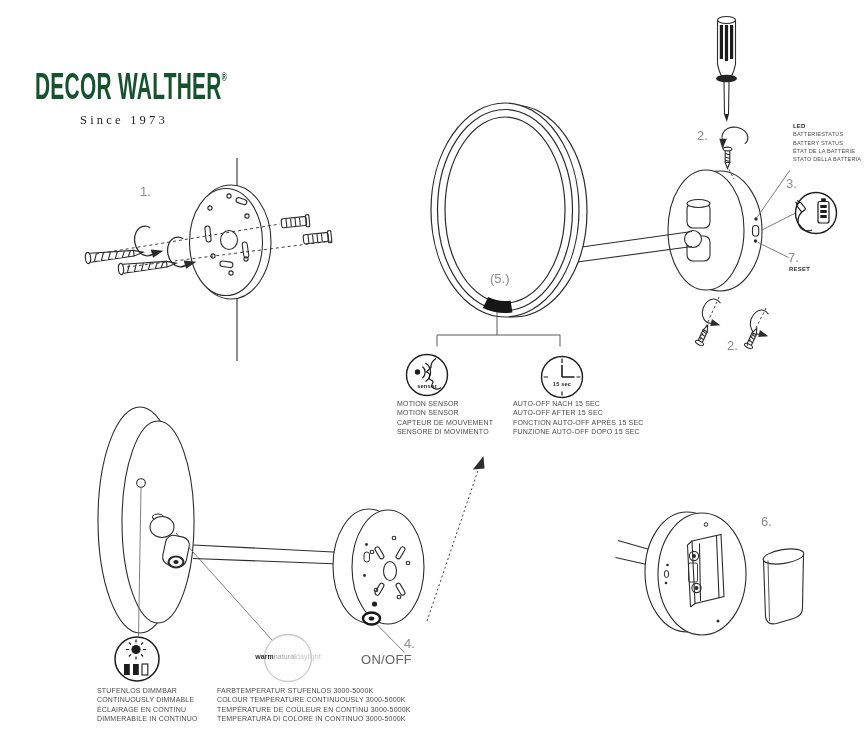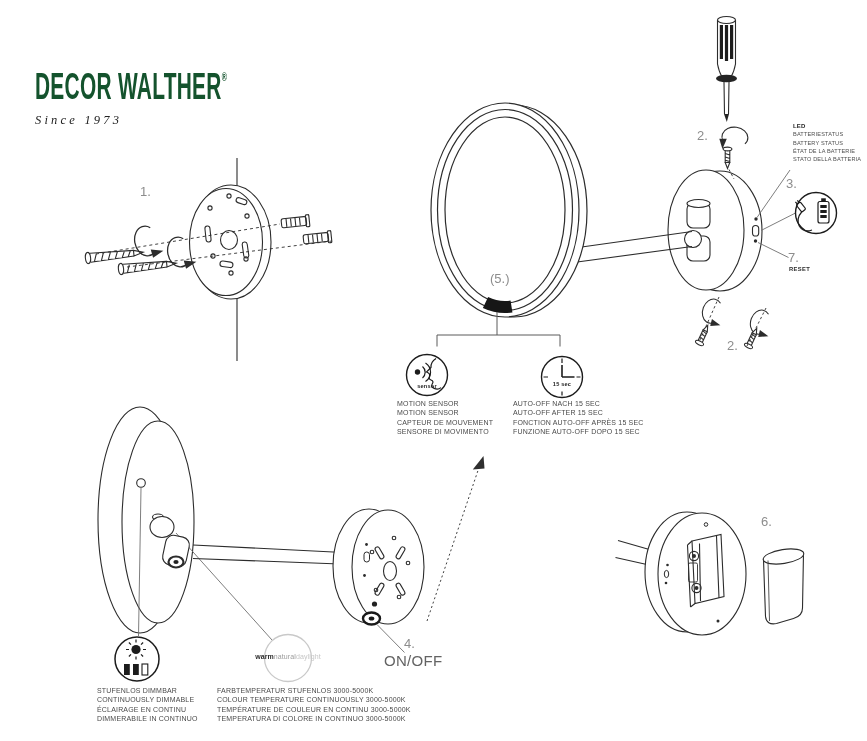--- a/index.html
+++ b/index.html
@@ -5,35 +5,35 @@
 <style>
   html,body{margin:0;padding:0}
   body{width:867px;height:741px;position:relative;background:#ffffff;
        font-family:"Liberation Sans",sans-serif;overflow:hidden;color:#2c2c2c}
   .art{position:absolute;left:0;top:0;color:var(--c-ink,#2c2c2c)}
 
   .logo{position:absolute;left:35px;top:68px;width:210px;color:#14532d}
   .logo-main{font-weight:bold;font-size:36px;line-height:1.05;letter-spacing:.5px;
              transform:scaleX(.58);transform-origin:left top;white-space:nowrap}
   .logo-main sup{font-size:12px;vertical-align:18px;letter-spacing:0}
-  .tagline{position:absolute;left:35px;top:113px;width:178px;
-           font-family:"Liberation Serif",serif;font-style:italic;font-size:12.5px;
+  .tagline{position:absolute;left:35px;top:113px;width:178px;text-align:center;
+           font-family:"Liberation Serif",serif;font-size:12.5px;
            letter-spacing:3.2px;color:#222;white-space:nowrap}
 
   .step{position:absolute;font-size:13px;color:var(--c-label,#8d8d8d);white-space:nowrap}
   .cap{position:absolute;font-size:7px;line-height:9.4px;letter-spacing:.18px;
        color:var(--c-caption,#4a4a4a);white-space:nowrap}
   .led{position:absolute;left:793px;top:122px;font-size:5.6px;line-height:8.3px;
        letter-spacing:.15px;color:#4f4f4f;white-space:nowrap}
   .led .t{font-weight:bold;color:#1f1f1f;font-size:6px}
   .badge{position:absolute;font-size:5.6px;font-weight:bold;color:#1c1c1c;
          text-align:center;letter-spacing:.2px;white-space:nowrap}
   .reset{position:absolute;left:789px;top:266px;font-size:5.8px;font-weight:bold;
          letter-spacing:.35px;color:#2b2b2b}
-  .onoff{position:absolute;left:384px;top:652px;font-size:15px;color:#636363;letter-spacing:.3px}
+  .onoff{position:absolute;left:361px;top:652px;font-size:13px;color:#636363;letter-spacing:.3px}
   .warmtxt{position:absolute;left:246px;top:653px;width:84px;text-align:center;
            font-size:7px;letter-spacing:.1px;white-space:nowrap}
   .warmtxt .w{font-weight:bold;color:#2b2b2b}
   .warmtxt .n{color:#9b9b9b}
   .warmtxt .d{color:#c6c6c6}
 </style>
 </head>
 <body>
 
 <div>

